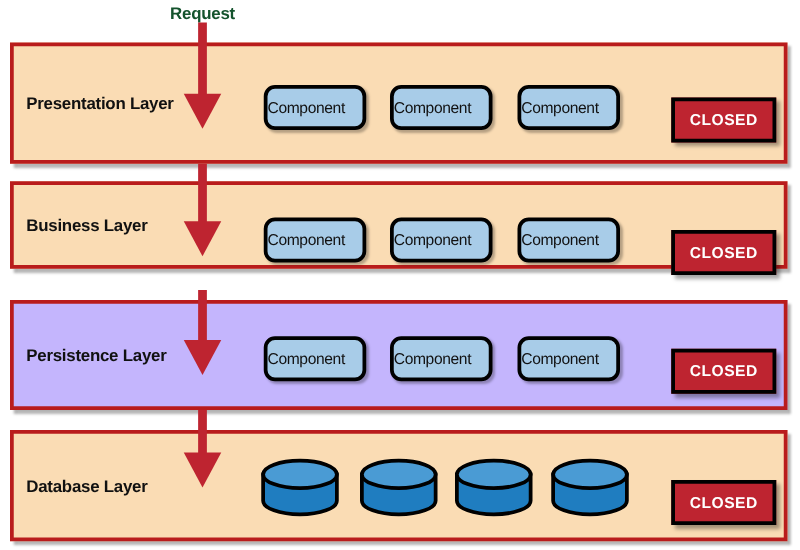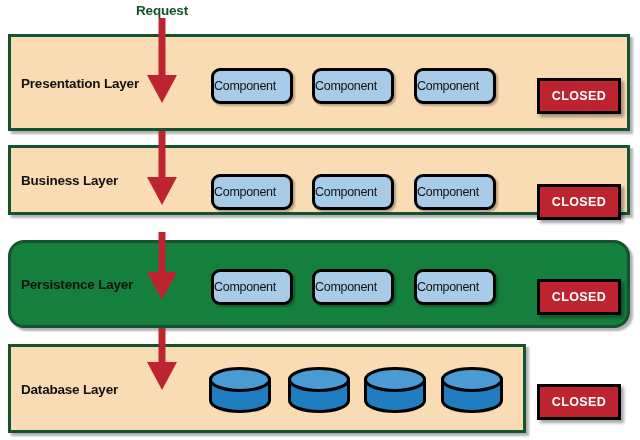--- a/index.html
+++ b/index.html
@@ -20,21 +20,21 @@
     left: 0; top: 0;
     width: 640px;
     height: 440px;
   }
 
   
   .layer-band {
     position: absolute;
     box-sizing: border-box;
     background: #FADCB4;
-    border: 3px solid #14532d;
+    border: 3px solid #b91c1c;
     box-shadow: 3px 3px 2px rgba(0,0,0,0.30);
   }
 
   .layer-label {
     position: absolute;
     left: 10px;
     top: 50%;
     transform: translateY(-50%);
     font-family: "Liberation Sans", sans-serif;
     font-size: 13.5px;
@@ -143,36 +143,36 @@
         <div class="component-box" style="left: 301px; top: 26px; width: 82px; height: 36px; background: rgb(168, 204, 232);">
           <span>Component</span>
         </div>
         <div class="component-box" style="left: 403px; top: 26px; width: 82px; height: 36px; background: rgb(168, 204, 232);">
           <span>Component</span>
         </div>
         <div class="closed-badge" style="left: 526px; top: 26px; width: 84px; height: 36px; background: rgb(190, 36, 48);">
           <span>CLOSED</span>
         </div>
       </div>
-      <div class="layer-band" style="left: 8px; top: 240px; width: 622px; height: 88px; background: #15803d; border-radius: 16px;">
+      <div class="layer-band" style="left: 8px; top: 240px; width: 622px; height: 88px; background: #c4b5fd;">
         <div class="layer-label">Persistence Layer</div>
         <div class="component-box" style="left: 200px; top: 26px; width: 82px; height: 36px; background: rgb(168, 204, 232);">
           <span>Component</span>
         </div>
         <div class="component-box" style="left: 301px; top: 26px; width: 82px; height: 36px; background: rgb(168, 204, 232);">
           <span>Component</span>
         </div>
         <div class="component-box" style="left: 403px; top: 26px; width: 82px; height: 36px; background: rgb(168, 204, 232);">
           <span>Component</span>
         </div>
         <div class="closed-badge" style="left: 526px; top: 26px; width: 84px; height: 36px; background: rgb(190, 36, 48);">
           <span>CLOSED</span>
         </div>
       </div>
-      <div class="layer-band" style="left: 8px; top: 344px; width: 518px; height: 89px; background: rgb(250, 220, 180);">
+      <div class="layer-band" style="left: 8px; top: 344px; width: 622px; height: 89px; background: rgb(250, 220, 180);">
         <div class="layer-label">Database Layer</div>
         <div class="db-cylinder" style="left: 197px; top: 19px; width: 64px; height: 46px;"><svg width="64" height="50" viewBox="0 0 64 50">
             <path d="M 2.5 13.5 L 2.5 34.5 A 29.5 11 0 0 0 61.5 34.5 L 61.5 13.5 Z" fill="#1F7DC0" stroke="#000000" stroke-width="3"></path>
             <ellipse cx="32" cy="13.5" rx="29.5" ry="11" fill="#4A9BD4" stroke="#000000" stroke-width="3"></ellipse>
           </svg></div>
         <div class="db-cylinder" style="left: 276px; top: 19px; width: 64px; height: 46px;"><svg width="64" height="50" viewBox="0 0 64 50">
             <path d="M 2.5 13.5 L 2.5 34.5 A 29.5 11 0 0 0 61.5 34.5 L 61.5 13.5 Z" fill="#1F7DC0" stroke="#000000" stroke-width="3"></path>
             <ellipse cx="32" cy="13.5" rx="29.5" ry="11" fill="#4A9BD4" stroke="#000000" stroke-width="3"></ellipse>
           </svg></div>
         <div class="db-cylinder" style="left: 352px; top: 19px; width: 64px; height: 46px;"><svg width="64" height="50" viewBox="0 0 64 50">

